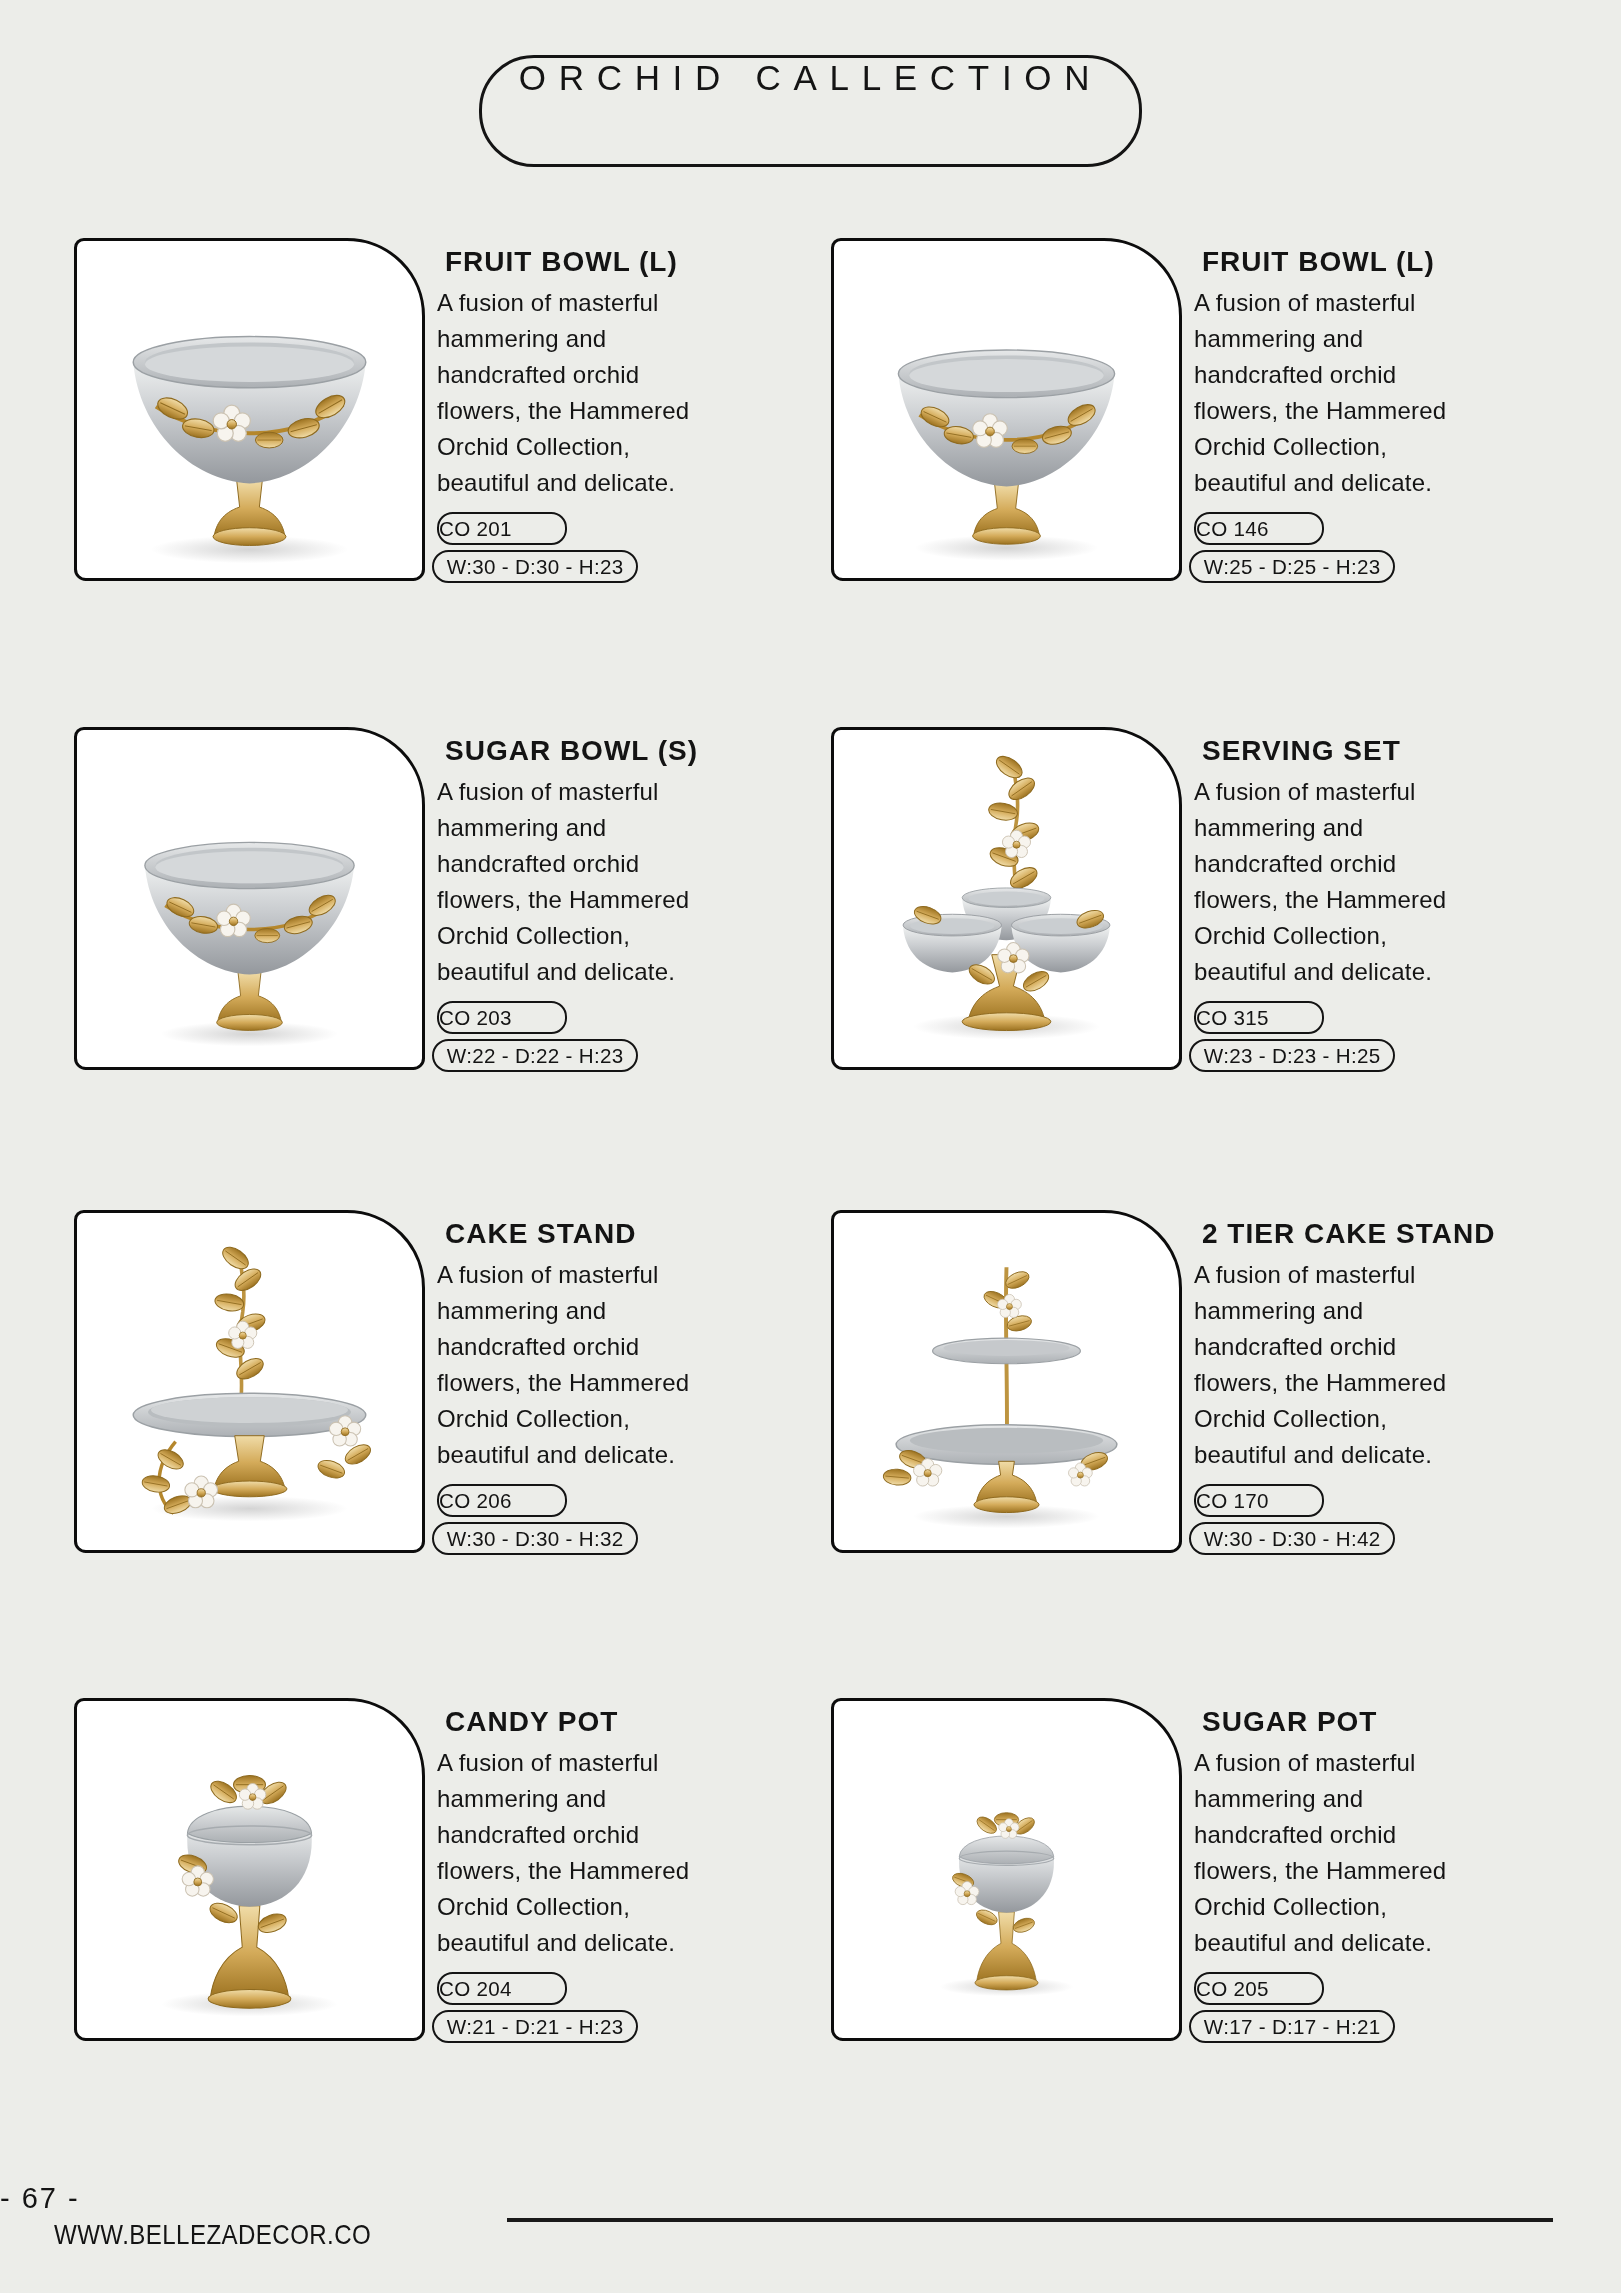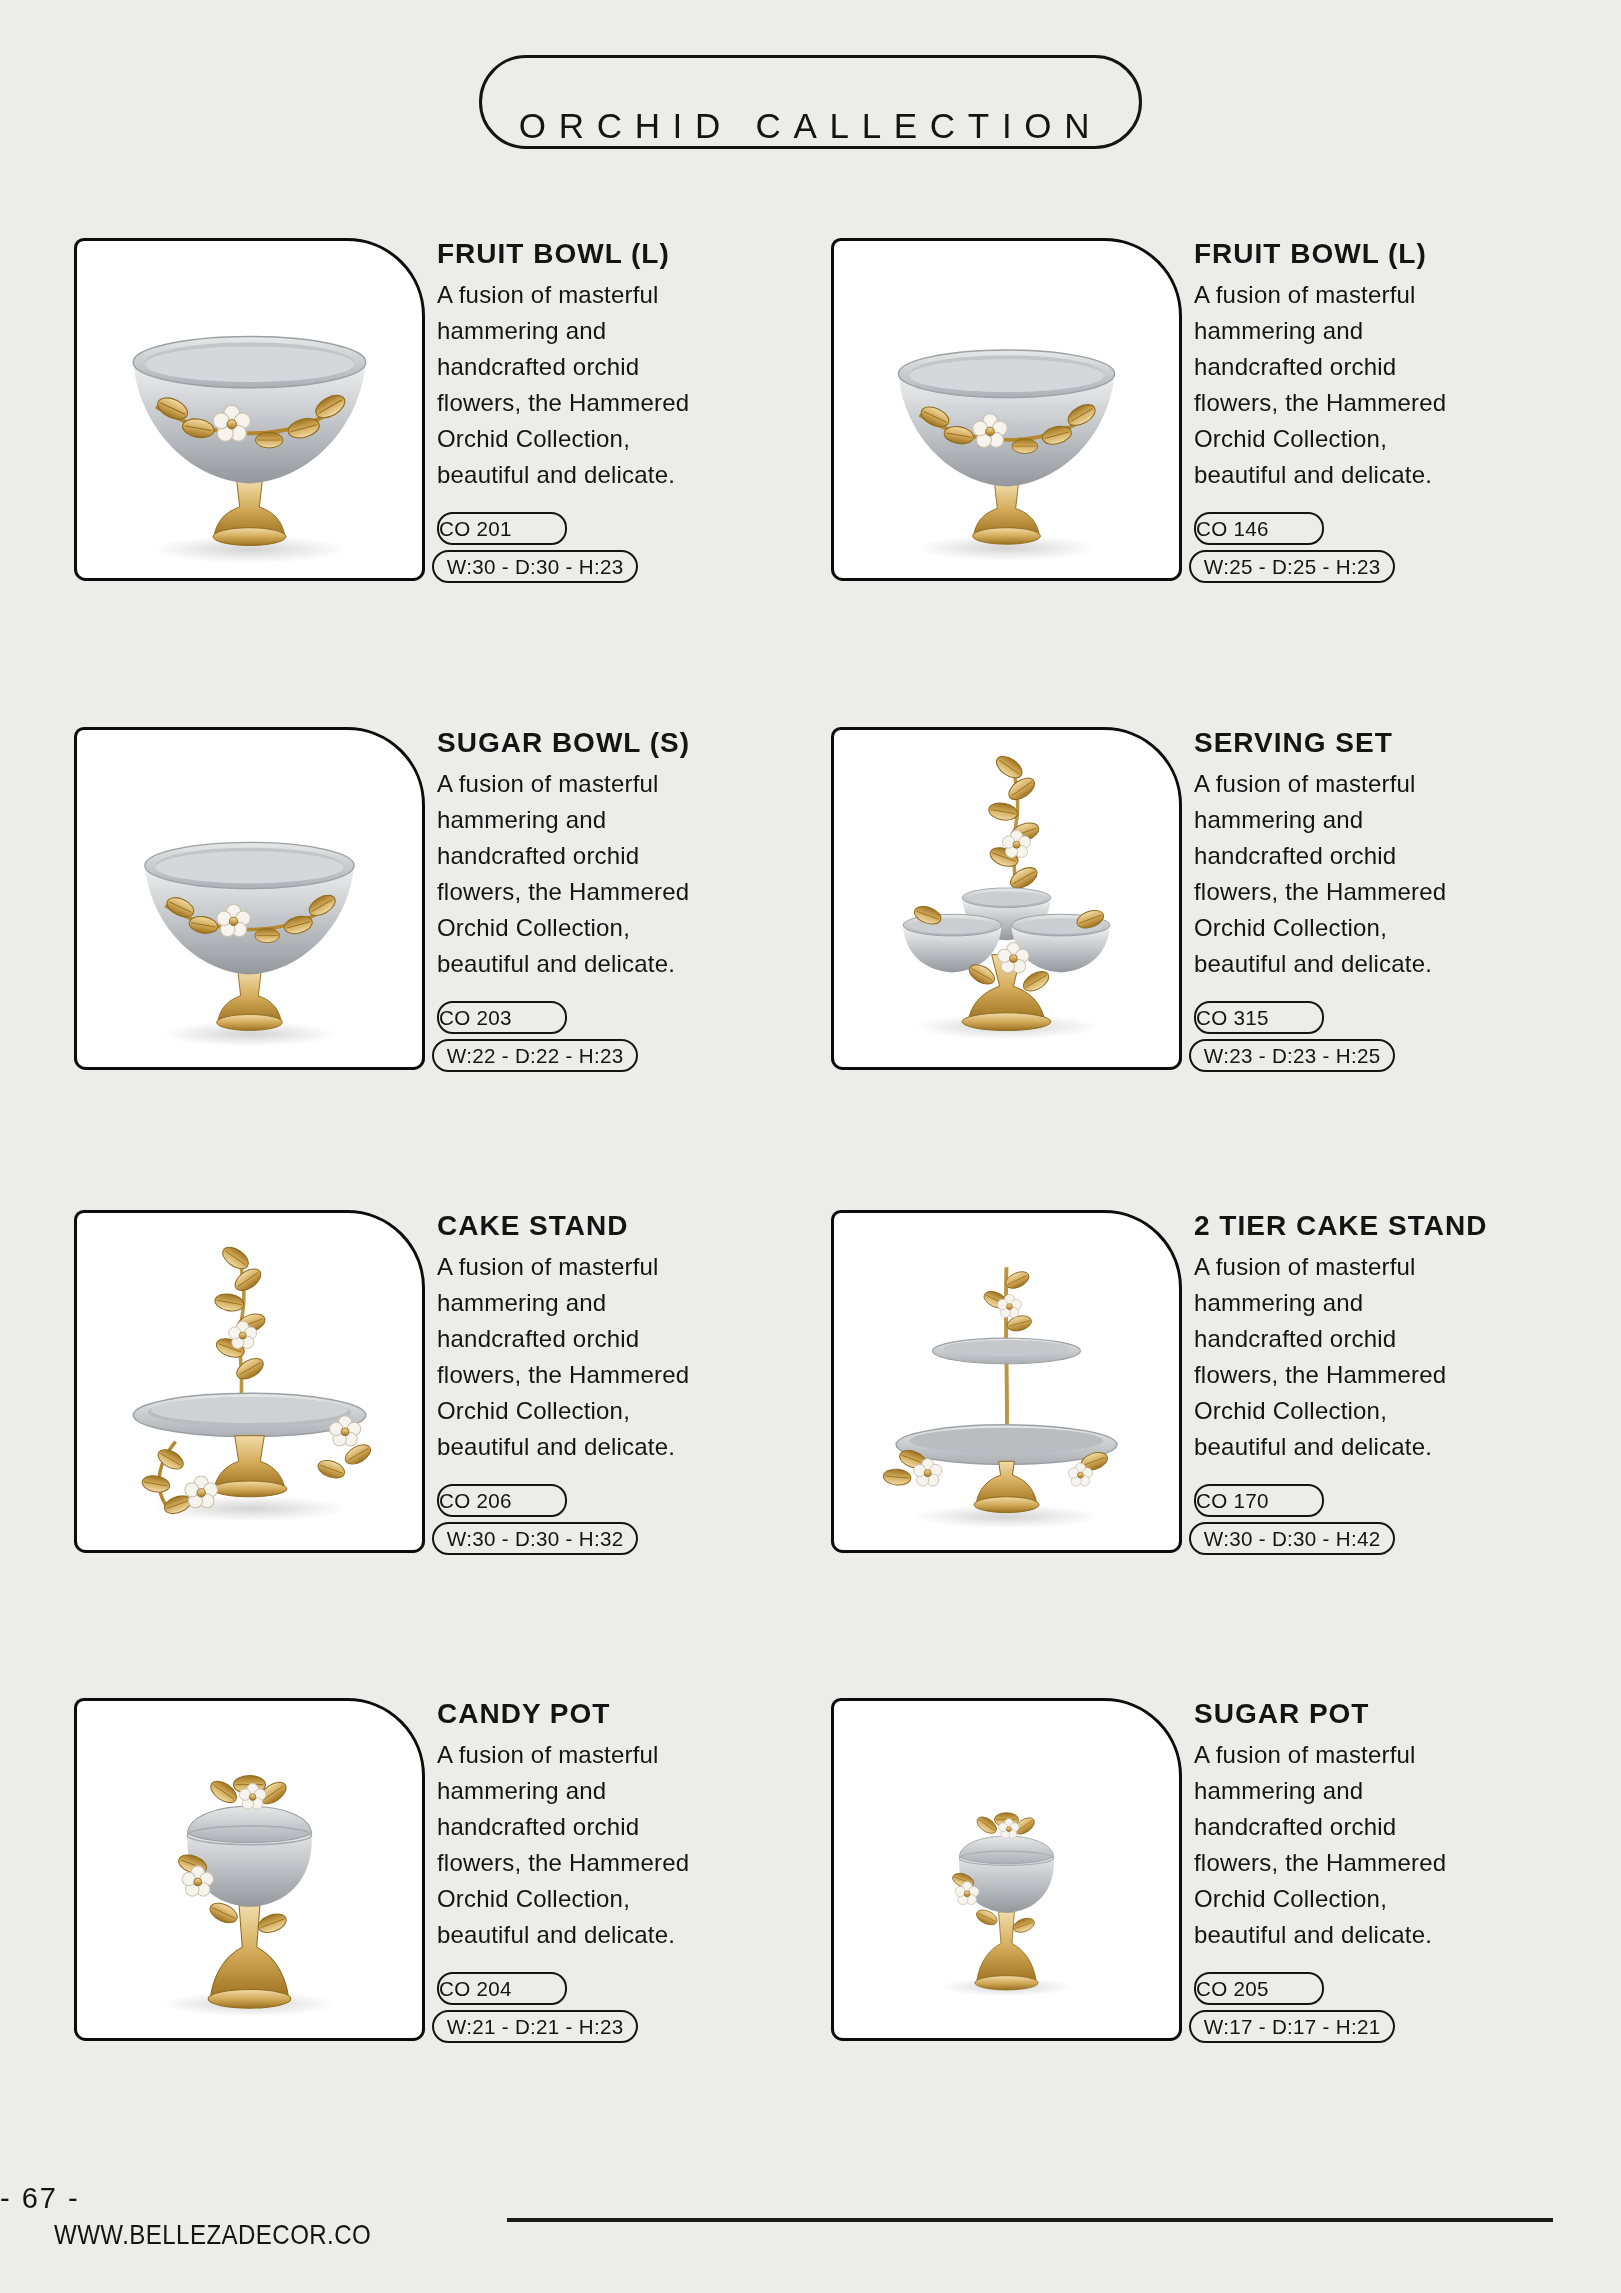--- a/index.html
+++ b/index.html
@@ -3,37 +3,37 @@
 <meta charset="utf-8">
 <style>
   html,body{margin:0;padding:0}
   body{
     position:relative;width:1621px;height:2294px;overflow:hidden;
     background:#ecede9;color:#141414;
     font-family:"Liberation Sans",sans-serif;
   }
   
   .title-pill{
-    position:absolute;left:479px;top:55px;width:663px;height:94px;
+    position:absolute;left:479px;top:55px;width:663px;height:112px;
     box-sizing:border-box;border:3.4px solid #141414;border-radius:55px;
-    display:flex;align-items:flex-end;justify-content:center;
+    display:flex;align-items:flex-start;justify-content:center;
   }
   .title-pill .t{font-size:35px;font-weight:400;letter-spacing:12.7px;white-space:nowrap}
   
   .card{position:absolute;width:649px;height:343px}
   .colA{left:74px}.colB{left:831px}
   .r0{top:238px}.r1{top:727px}.r2{top:1210px}.r3{top:1698px}
   .photo-box{
     position:absolute;left:0;top:0;width:351px;height:343px;box-sizing:border-box;
     background:#ffffff;border:3.9px solid #0c0c0c;border-radius:9.8px 78px 11.8px 11.8px;
     overflow:hidden;
   }
   svg.photo{display:block;width:100%;height:100%}
   .info{position:absolute;left:363px;top:0;width:290px;height:343px}
-  .p-title{margin:0;font-size:28px;line-height:1.12;font-weight:700;letter-spacing:1px;white-space:nowrap}
+  .p-title{margin:8px;font-size:28px;line-height:1.12;font-weight:700;letter-spacing:1px;white-space:nowrap}
   .desc{margin:7.8px 0 0;font-size:24px;line-height:36px;letter-spacing:0.2px;white-space:pre-line}
   .pill{
     position:absolute;box-sizing:border-box;height:33px;border:2.9px solid #141414;
     display:flex;align-items:center;font-size:20.6px;letter-spacing:0.3px;
   }
   .pill-code{left:0;bottom:36px;width:130px;border-radius:15.7px}
   .pill-dims{left:-4.9px;bottom:-2px;padding:0 12.7px;border-radius:17.6px;white-space:nowrap}
   
   .page-number{position:absolute;left:0;top:2182px;width:100%;text-align:left;font-size:29px;letter-spacing:2px}
   .footer-rule{position:absolute;left:507px;top:2218px;width:1046px;height:3.9px;background:#1a1a1a}

